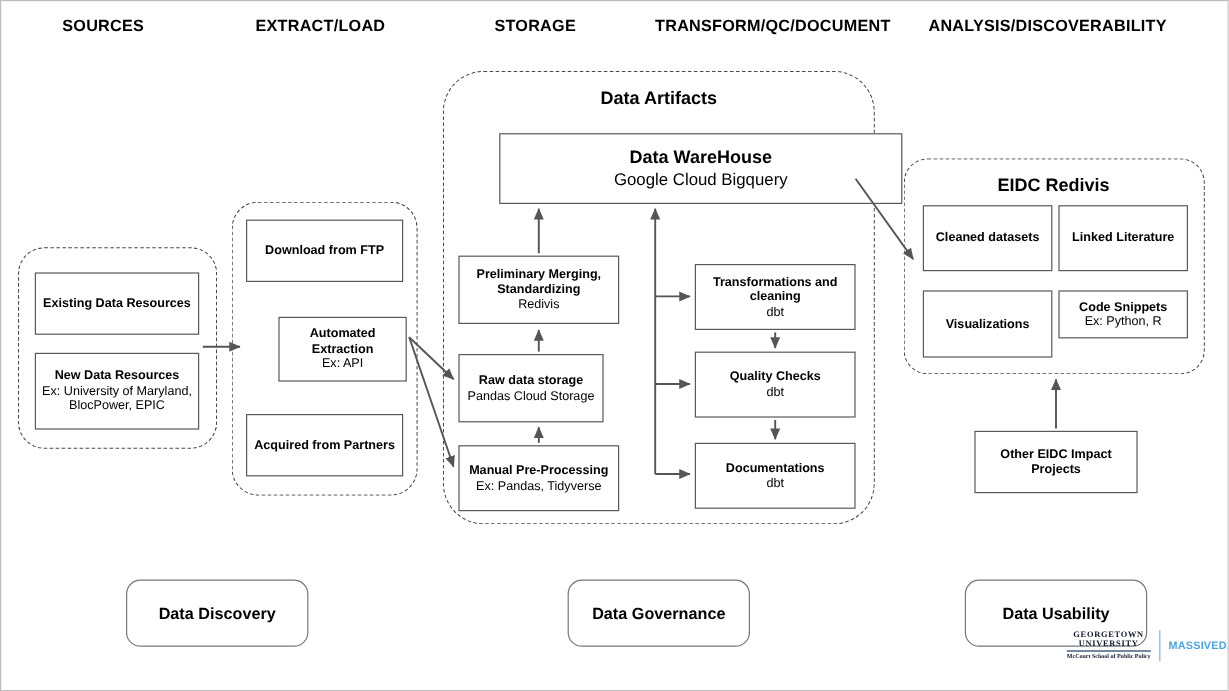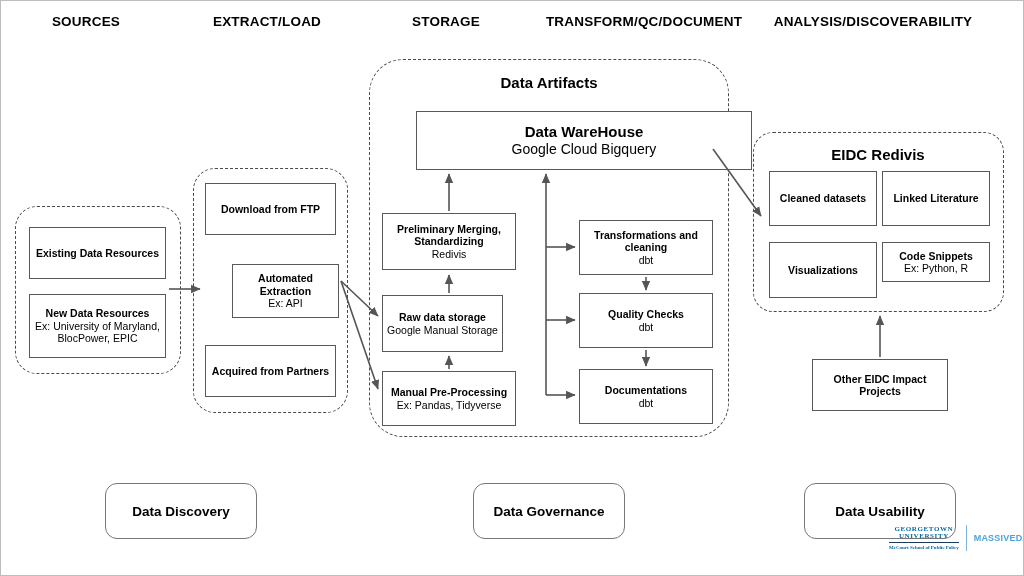--- a/index.html
+++ b/index.html
@@ -90,21 +90,21 @@
   .logo {
     position: absolute;
     display: flex;
     align-items: center;
     gap: 7px;
   }
   .logo-gt {
     display: flex;
     flex-direction: column;
     align-items: center;
-    color: #0369a1;
+    color: #0f172a;
     line-height: 1.05;
   }
   .logo-gt .l1 {
     font-family: "Liberation Serif", serif;
     font-size: 7px;
     font-weight: bold;
     letter-spacing: 0.6px;
   }
   .logo-gt .l2 {
     font-family: "Liberation Serif", serif;
@@ -188,21 +188,21 @@
     <span class="t2">Google Cloud Bigquery</span>
   </div>
 
   <div class="node" style="left:381px; top:212px; width:134px; height:57px;">
     <span class="t1">Preliminary Merging, Standardizing</span>
     <span class="t2">Redivis</span>
   </div>
 
   <div class="node" style="left:381px; top:294px; width:121px; height:57px;">
     <span class="t1">Raw data storage</span>
-    <span class="t2">Google Manual Storage</span>
+    <span class="t2">Pandas Cloud Storage</span>
   </div>
 
   <div class="node" style="left:381px; top:370px; width:134px; height:55px;">
     <span class="t1">Manual Pre-Processing</span>
     <span class="t2">Ex: Pandas, Tidyverse</span>
   </div>
 
   <div class="node" style="left:578px; top:219px; width:134px; height:55px;">
     <span class="t1">Transformations and cleaning</span>
     <span class="t2">dbt</span>

